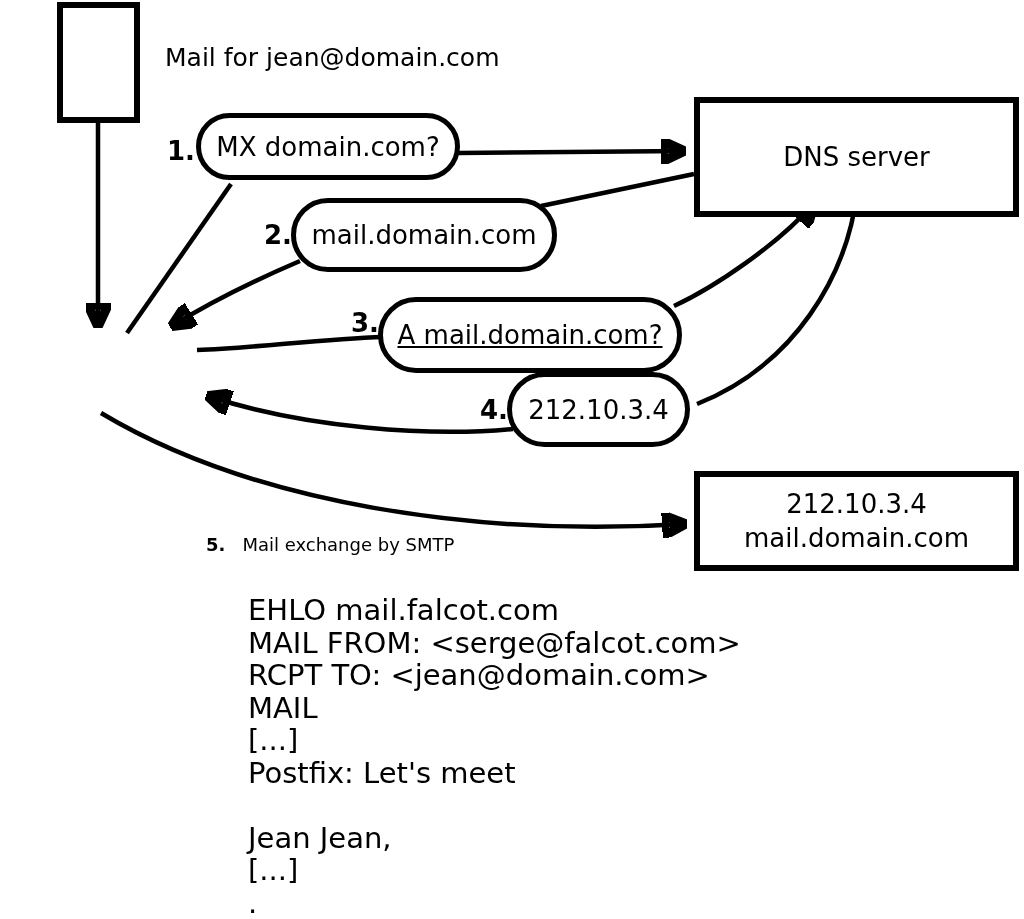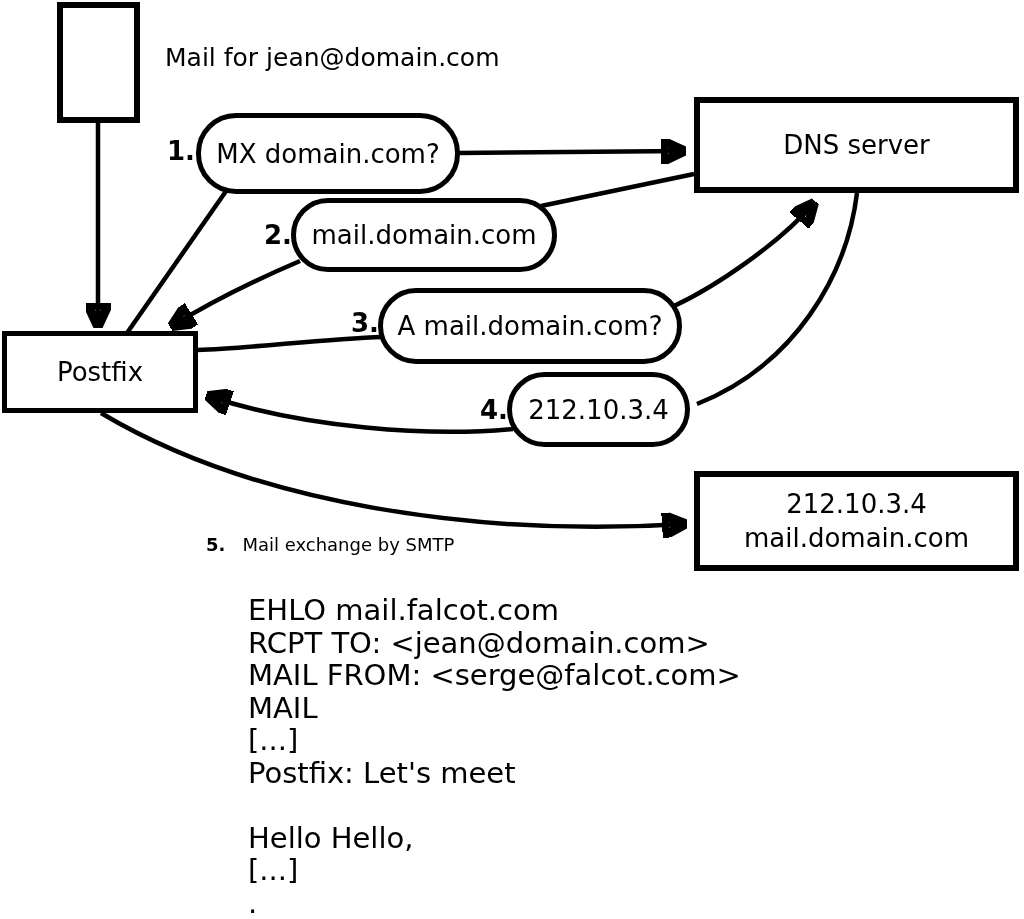--- a/index.html
+++ b/index.html
@@ -12,29 +12,29 @@
     overflow:hidden;
     padding-left:36px;
   }
   .wires{position:absolute;left:0;top:0;width:1024px;height:919px;}
   .wires path{stroke:#000;stroke-width:4.5;fill:none;}
   .node{position:absolute;box-sizing:border-box;background:#fff;
         display:flex;align-items:center;justify-content:center;
         font-size:26px;line-height:1.25;text-align:center;}
   .mail-rect{left:57px;top:2px;width:83px;height:121px;border:6px solid #000;}
   .postfix-box{left:2px;top:331px;width:196px;height:82px;border:5px solid #000;}
-  .dns-box{left:694px;top:97px;width:325px;height:96px;border:6px solid #000;}
+  .dns-box{left:694px;top:97px;width:325px;height:120px;border:6px solid #000;}
   .mailserver-box{left:694px;top:471px;width:325px;height:100px;border:6px solid #000;
                   flex-direction:column;line-height:34px;}
   .pill{position:absolute;box-sizing:border-box;background:#fff;
         border:5px solid #000;border-radius:40px;
         display:flex;align-items:center;justify-content:center;font-size:26px;}
-  .pill1{left:196px;top:113px;width:264px;height:81px;}
+  .pill1{left:196px;top:113px;width:264px;height:67px;}
   .pill2{left:291px;top:198px;width:266px;height:74px;}
-  .pill3{left:378px;top:288px;width:304px;height:76px;}
+  .pill3{left:378px;top:297px;width:304px;height:76px;text-decoration:underline;}
   .pill4{left:507px;top:372px;width:183px;height:75px;}
   .stepnum{position:absolute;font-weight:bold;font-size:26px;line-height:1;}
   .n1{left:167px;top:138px;}
   .n2{left:264px;top:222px;}
   .n3{left:351px;top:310px;}
   .n4{left:480px;top:397px;}
   .mail-for{position:absolute;left:165px;top:44px;font-size:25px;line-height:1.1;white-space:nowrap;}
   .step5{position:absolute;left:206px;top:536px;font-size:18px;line-height:1;white-space:nowrap;}
   .step5 .num{font-weight:bold;margin-right:17px;}
   .smtp{position:absolute;left:248px;top:594px;font-size:29px;}
@@ -60,23 +60,20 @@
     <path d="M 674 306 C 715 287 780 243 814 203" marker-end="url(#ah)"></path>
     <path d="M 857 193 C 847 275 795 365 697 404"></path>
     <path d="M 513 429 C 430 437 305 428 208 396" marker-end="url(#ah)"></path>
     <path d="M 101 413 C 255 505 480 537 685 524" marker-end="url(#ah)"></path>
   </svg>
 
   <div class="node mail-rect"></div>
 
   <div class="mail-for">Mail for jean@domain.com</div>
 
-  <div class="node postfix-box">
-    <span>Postfix</span>
-  </div>
 
   <div class="node dns-box">
     <span>DNS server</span>
   </div>
 
   <div class="node mailserver-box">
     <span>212.10.3.4</span>
     <span>mail.domain.com</span>
   </div>
 
@@ -99,24 +96,24 @@
   <div class="pill pill4">
     <span>212.10.3.4</span>
   </div>
 
   <div class="step5">
     <span class="num">5.</span><span>Mail exchange by SMTP</span>
   </div>
 
   <div class="smtp">
     <div class="smtp-line">EHLO mail.falcot.com</div>
+    <div class="smtp-line">MAIL FROM: &lt;serge@falcot.com&gt;</div>
     <div class="smtp-line">RCPT TO: &lt;jean@domain.com&gt;</div>
-    <div class="smtp-line">MAIL FROM: &lt;serge@falcot.com&gt;</div>
     <div class="smtp-line">MAIL</div>
     <div class="smtp-line">[...]</div>
     <div class="smtp-line">Postfix: Let's meet</div>
     <div class="smtp-line"></div>
-    <div class="smtp-line">Hello Hello,</div>
+    <div class="smtp-line">Jean Jean,</div>
     <div class="smtp-line">[...]</div>
     <div class="smtp-line">.</div>
   </div>
 
 </div>
 
 </body></html>

